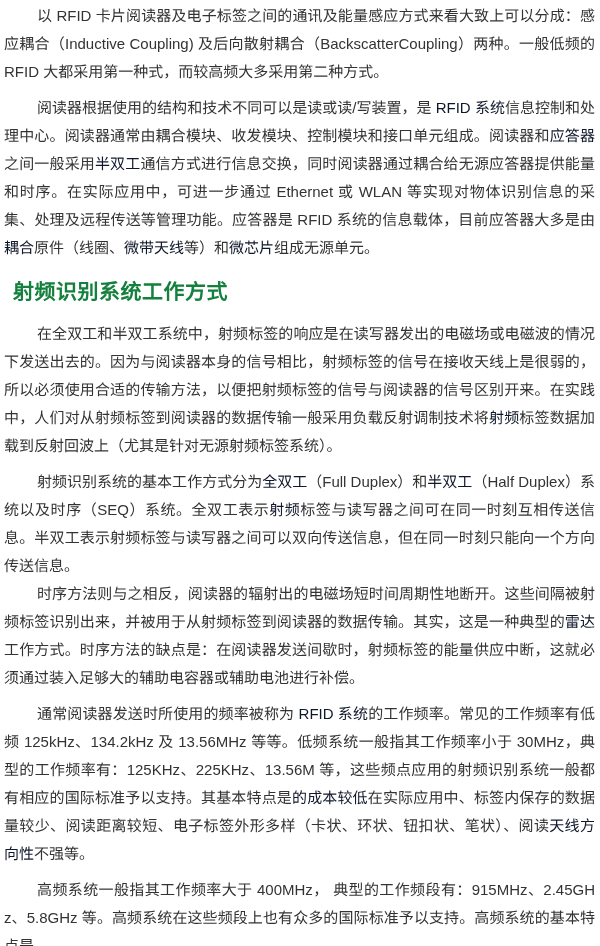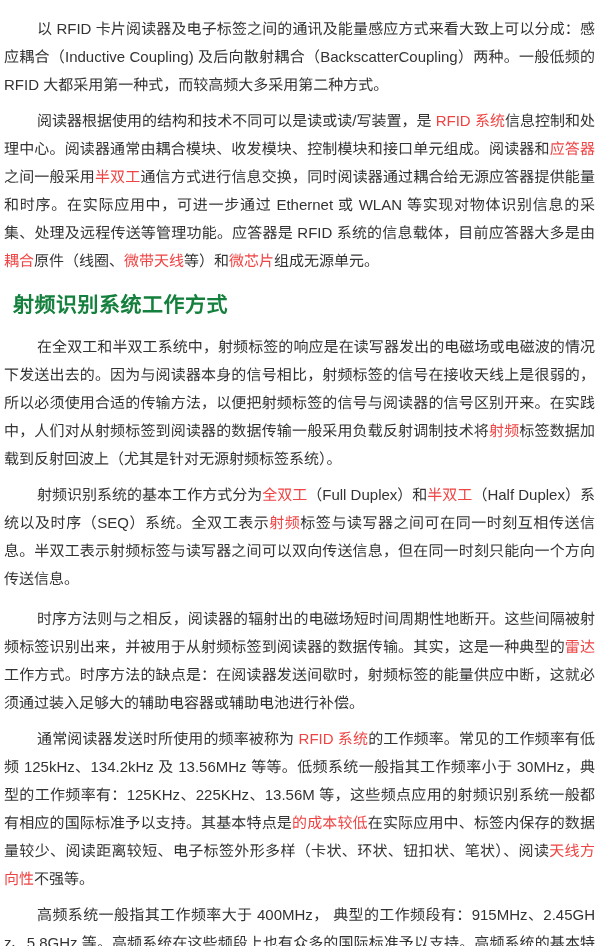--- a/index.html
+++ b/index.html
@@ -20,36 +20,36 @@
   .para {
     font-size: 15px;
     line-height: 28px;
     text-align: justify;
     text-justify: inter-ideograph;
     text-indent: 2.2em;
     margin: 8px 0 0 0;
     word-break: break-all;
   }
   .para.first {
-    margin-top: 13px;
+    margin-top: 0;
   }
   .para.nogap {
-    margin-top: 12px;
+    margin-top: 0;
   }
   .hd {
     font-size: 21px;
     line-height: 30px;
     font-weight: bold;
     color: #15803d;
     margin: 15px 0 13px 0;
     padding-left: 9px;
     letter-spacing: 0.5px;
   }
   .lnk {
-    color: #ef4444;
+    color: #0f172a;
     text-decoration: none;
     cursor: pointer;
   }
   .run {
     color: inherit;
   }
 </style>
 </head>
 <body>
 

